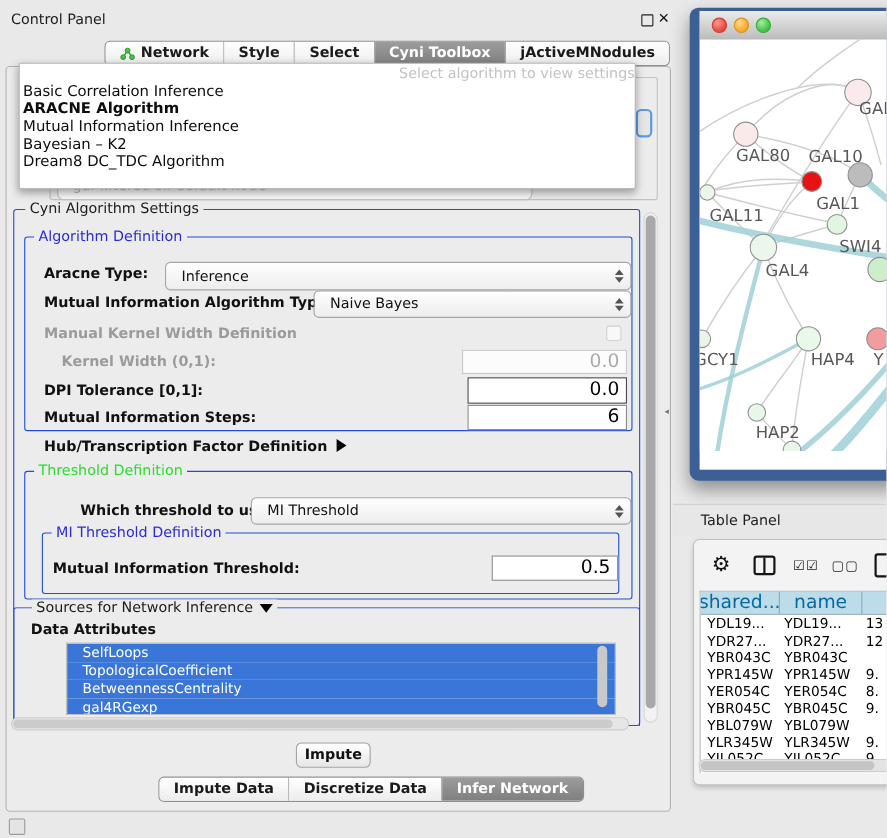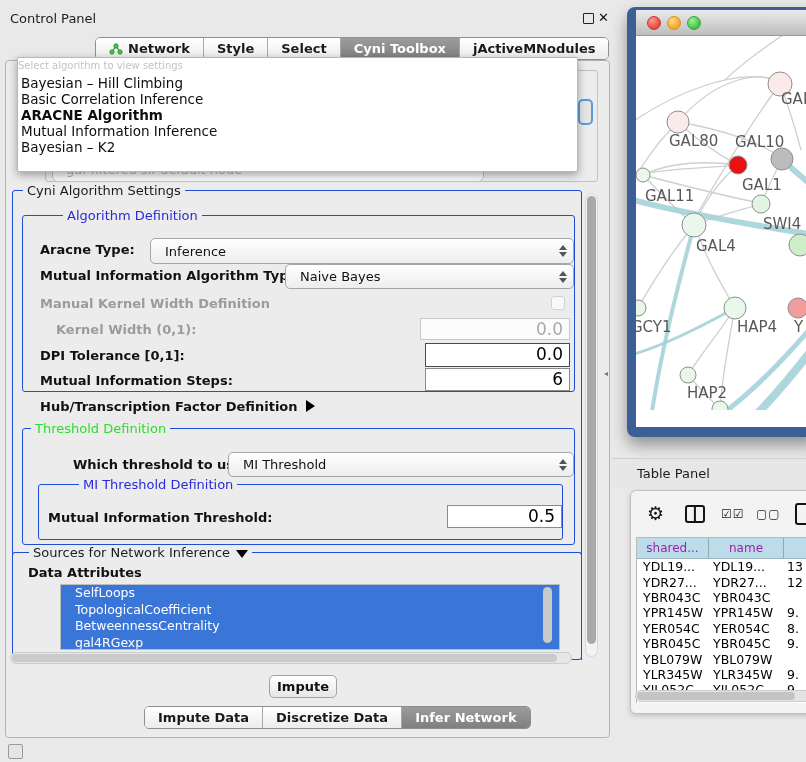--- a/index.html
+++ b/index.html
@@ -29,28 +29,28 @@
 
   
   #hidden-group { left:45px; top:70px; width:553px; height:112px; border:1px solid #c2c2c2; border-radius:3px; z-index:1; }
   #hidden-stepper { left:578px; top:99px; width:15px; height:26px; border:2px solid #5a9ae0; border-radius:5px; background:#e6e6e6; z-index:2; }
   #bg-combo { left:52px; top:157px; width:432px; height:25px; border:1px solid #c2c2c2; border-radius:6px; background:#fafafa;
       color:#b5b5b5; font-size:13px; line-height:23px; padding-left:13px; z-index:2; }
 
   
   #algo-dd { left:17px; top:57px; width:561px; height:115px; background:#fff; border:1px solid #b8b8b8; border-radius:2px;
       box-shadow:0 3px 8px rgba(0,0,0,.35); z-index:50; padding-top:2px; }
-  #algo-hint { text-align:left; color:#c3c3c3; font-size:10px; height:15px; }
+  #algo-hint { text-align:right; color:#c3c3c3; font-size:13px; height:15px; }
   .algo-item { font-size:13.5px; color:#0d0d0d; height:16px; line-height:16px; padding-left:3px; cursor:pointer; }
   .algo-item.bold { font-weight:bold; }
 
   
   .gbox { position:absolute; border:1px solid #1d4ed8; border-radius:3px; }
   .gtitle { position:absolute; top:-8px; background:#ececec; padding:0 4px; font-size:13px; white-space:nowrap; }
-  .t-black { color:#1c1c1c; } .t-blue { color:#2a2ad8;margin-left:32px; } .t-green { color:#2bdd2b; }
+  .t-black { color:#1c1c1c; } .t-blue { color:#2a2ad8; } .t-green { color:#2bdd2b; }
 
   #cyni-box { left:12px; top:190px; width:570px; height:470px; }
   #alg-box  { left:22px; top:215px; width:553px; height:177px; }
   #thr-box  { left:22px; top:428px; width:553px; height:117px; }
   #mithr-box{ left:38px; top:484px; width:525px; height:56px; }
   #src-box  { left:12px; top:552px; width:570px; height:108px; border-bottom:none; border-radius:3px 3px 0 0; }
 
   .lbl { position:absolute; font-size:13px; font-weight:bold; color:#111; white-space:nowrap; }
   .lbl.dis { color:#9b9b9b; }
 
@@ -112,21 +112,21 @@
   .gear { position:absolute; left:16px; top:13px; font-size:19px; color:#141414; cursor:pointer; line-height:19px; }
   .split-icon { position:absolute; left:54px; top:14px; width:20px; height:18px; border:2.2px solid #141414; border-radius:3px; cursor:pointer; }
   .split-icon::after { content:""; position:absolute; left:50%; top:0; bottom:0; width:2.2px; background:#141414; transform:translateX(-50%); }
   .cb-icons { position:absolute; top:16px; font-size:12px; letter-spacing:1px; color:#222; cursor:pointer; }
   #cb-checked { left:90px; }
   #cb-unchecked { left:125px; }
   .doc-icon { position:absolute; left:164px; top:12px; width:26px; height:22px; border:2.2px solid #141414; border-radius:3px; background:#f3f3f3; cursor:pointer; }
 
   #tbl { position:absolute; left:5px; top:46px; width:185px; height:166px; background:#fff; border:1px solid #b9b9b9; border-bottom:none; overflow:hidden; }
   #tbl-head { display:flex; height:21px; background:#bcdce9; border-bottom:1px solid #9db3bd; }
-  .hcell { font-size:12px; color:#a21caf; display:flex; align-items:center; justify-content:center; border-right:1px solid #93a9b2; }
+  .hcell { font-size:17px; color:#0369a1; display:flex; align-items:center; justify-content:center; border-right:1px solid #93a9b2; }
   .hc1 { width:72px; } .hc2 { width:75px; } .hc3 { flex:1; }
   .trow { display:flex; height:15.4px; align-items:center; }
   .tcell { font-size:12.5px; color:#000; white-space:nowrap; overflow:hidden; }
   .tc1 { width:72px; padding-left:6px; } .tc2 { width:75px; padding-left:4px; } .tc3 { flex:1; padding-left:3px; }
   #tbl-hscroll { position:absolute; left:4px; top:199px; width:182px; height:12px; background:#e3e3e3; border:1px solid #cccccc; border-radius:6px; }
   #tbl-hscroll .thumb { position:absolute; left:1px; top:1px; width:158px; height:8px; background:#c4c4c4; border-radius:5px; }
 </style>
 </head>
 <body>
 
@@ -165,25 +165,25 @@
 
   <div class="abs" id="cp-box"></div>
 
   <div class="abs" id="hidden-group"></div>
   <div class="abs" id="hidden-stepper"></div>
   <div class="abs" id="bg-combo">gal-filtered sif default node</div>
 
   <div class="abs" id="algo-dd">
     <div id="algo-hint">Select algorithm to view settings</div>
     <div id="algo-list">
-        <div class="algo-item">Bayesian – Hill Climbing</div>
         <div class="algo-item">Basic Correlation Inference</div>
         <div class="algo-item bold">ARACNE Algorithm</div>
         <div class="algo-item">Mutual Information Inference</div>
         <div class="algo-item">Bayesian – K2</div>
+        <div class="algo-item">Dream8 DC_TDC Algorithm</div>
       </div>
   </div>
 
   <div class="abs gbox" id="cyni-box">
     <span class="gtitle t-black" style="left:10px">Cyni Algorithm Settings</span>
   </div>
 
   <div class="abs gbox" id="alg-box">
     <span class="gtitle t-blue" style="left:8px">Algorithm Definition</span>
   </div>

